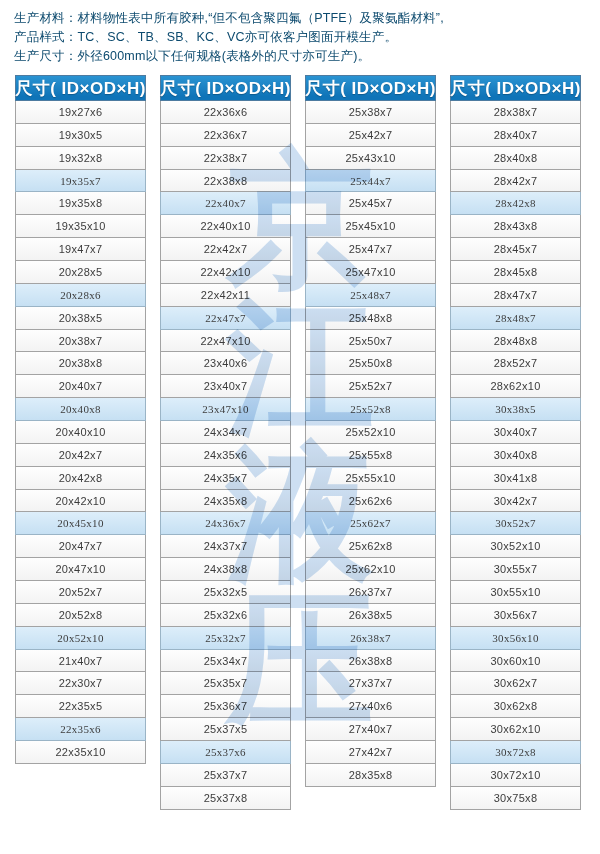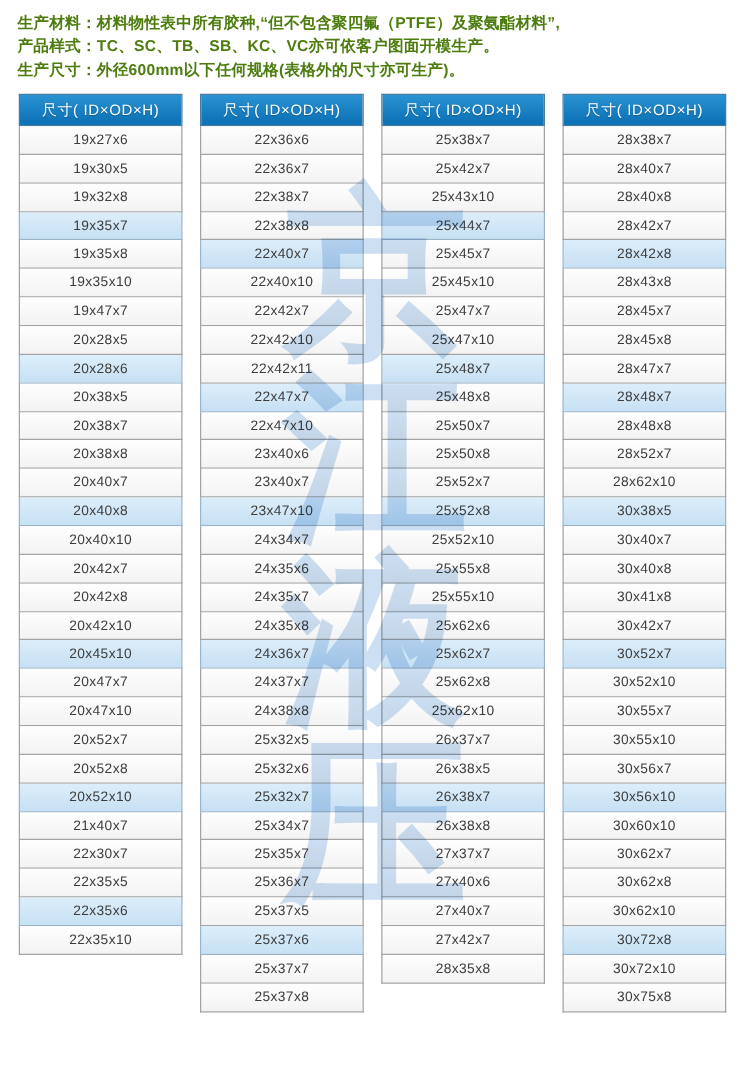--- a/index.html
+++ b/index.html
@@ -13,49 +13,49 @@
     --wm:#9cc0e6;
   }
   html,body{margin:0;padding:0;}
   body{
     width:600px;height:854px;position:relative;overflow:hidden;
     background:#ffffff;
     font-family:"Liberation Sans", sans-serif;
   }
   .intro{
     position:absolute;left:14px;top:9px;right:8px;
-    font-size:12.5px;line-height:19px;color:#4d7c0f;
+    font-size:12.5px;line-height:19px;color:#0c4a6e;
     letter-spacing:0.2px;
-    font-weight:bold;
   }
   .tables{
     position:absolute;left:15px;top:75px;
     display:flex;gap:14px;
   }
   .col{width:131px;}
   .col-header{
     box-sizing:border-box;height:26px;
     border:1px solid #4d7ba0;
     background:linear-gradient(180deg,var(--header-top) 0%,var(--header-bottom) 85%);
     color:var(--header-text);
-    font-weight:normal;font-size:12px;letter-spacing:0.5px;
+    font-weight:bold;font-size:17px;letter-spacing:0.5px;
     display:flex;align-items:center;justify-content:center;
     text-shadow:0 1px 1px rgba(0,0,0,0.25);
     white-space:nowrap;
   }
   .row{
     box-sizing:border-box;height:22.87px;
     border:1px solid var(--border);border-top:none;
     display:flex;align-items:center;justify-content:center;
     font-size:11px;color:var(--row-text);letter-spacing:0.3px;
     background:linear-gradient(180deg,#fefefe 0%,#f3f3f3 100%);
   }
   .row.hl{
     background:linear-gradient(180deg,var(--hl-top) 0%,var(--hl-bottom) 100%);
     border-color:#9ab4c6;
+    font-family:Liberation Serif, serif;
   }
   .watermark{
     position:absolute;left:218px;top:146px;width:164px;
     font-size:148px;line-height:147px;font-weight:bold;
     color:var(--wm);opacity:0.5;mix-blend-mode:multiply;
     text-align:center;pointer-events:none;z-index:5;
     font-family:"Liberation Sans", sans-serif;
   }
 </style>
 </head>

